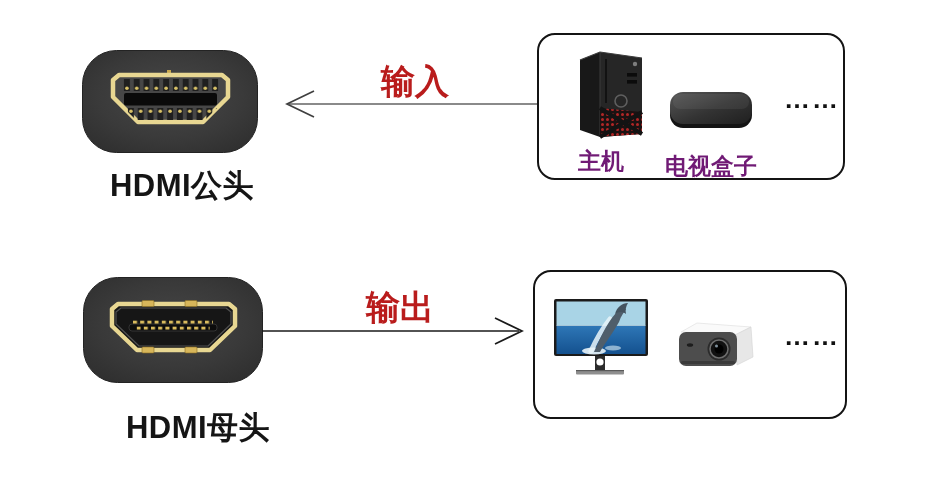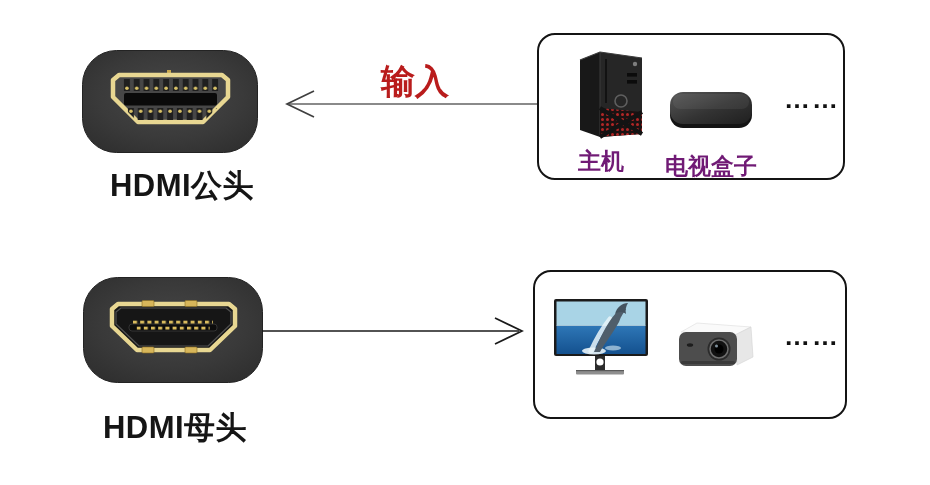--- a/index.html
+++ b/index.html
@@ -129,26 +129,27 @@
     <g clip-path="url(#fclip)">
       <rect x="46" y="47" width="88" height="7" rx="3" fill="#0c0c0c" stroke="#3c3c3c" stroke-width="0.8"></rect>
       <rect x="50" y="43.5" width="80" height="3.4" fill="url(#fc1)"></rect>
       <rect x="53.6" y="49.5" width="73" height="3.4" fill="url(#fc2)"></rect>
     </g>
     <rect x="59" y="23.5" width="12" height="6" rx="1" fill="#d7b65a" stroke="#8a6d20" stroke-width="0.6"></rect>
     <rect x="102" y="23.5" width="12" height="6" rx="1" fill="#d7b65a" stroke="#8a6d20" stroke-width="0.6"></rect>
     <rect x="59" y="70" width="12" height="6" rx="1" fill="#d7b65a" stroke="#8a6d20" stroke-width="0.6"></rect>
     <rect x="102" y="70" width="12" height="6" rx="1" fill="#d7b65a" stroke="#8a6d20" stroke-width="0.6"></rect>
   </svg>
-  <div class="abs connector-label" style="left:75px;top:407px;">HDMI母头</div>
+  <div class="abs connector-label" style="left:98px;top:407px;">HDMI母头</div>
 
   <svg class="abs" style="left:262px;top:315px;" width="262" height="32" viewBox="0 0 262 32">
     <line x1="0" y1="16" x2="257" y2="16" stroke="#1a1a1a" stroke-width="1.7"></line>
     <polyline points="233,3 260,16 233,29" fill="none" stroke="#1a1a1a" stroke-width="1.7"></polyline>
   </svg>
+  <div class="abs flow-label" style="left:325px;top:285px;">输出</div>
 
   <div class="device-box" style="left:533px;top:270px;width:314px;height:149px;"></div>
 
   <svg class="abs" style="left:554px;top:299px;" width="94" height="77" viewBox="0 0 94 77">
     <defs>
       <linearGradient id="seag" x1="0" y1="0" x2="0" y2="1">
         <stop offset="0%" stop-color="#2e77b7"></stop>
           <stop offset="100%" stop-color="#14518f"></stop>
       </linearGradient>
     </defs>

